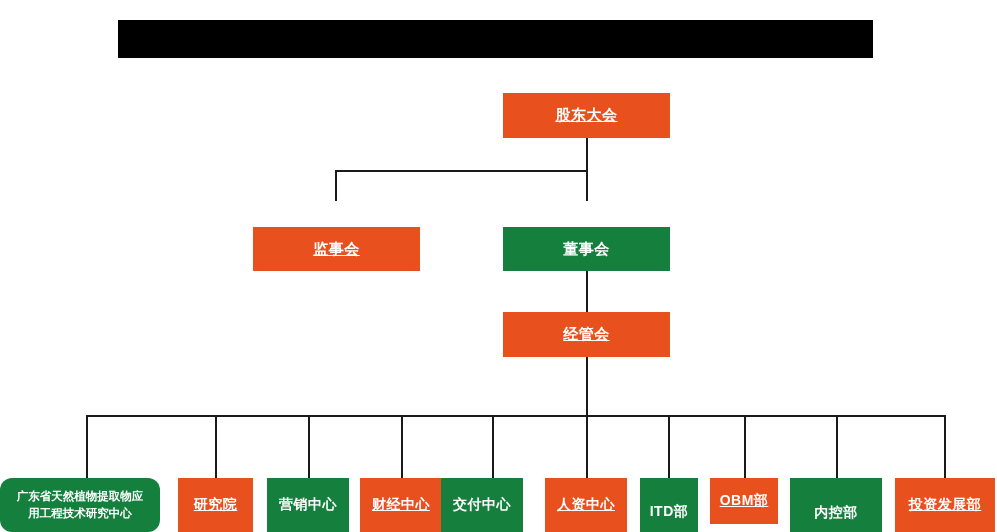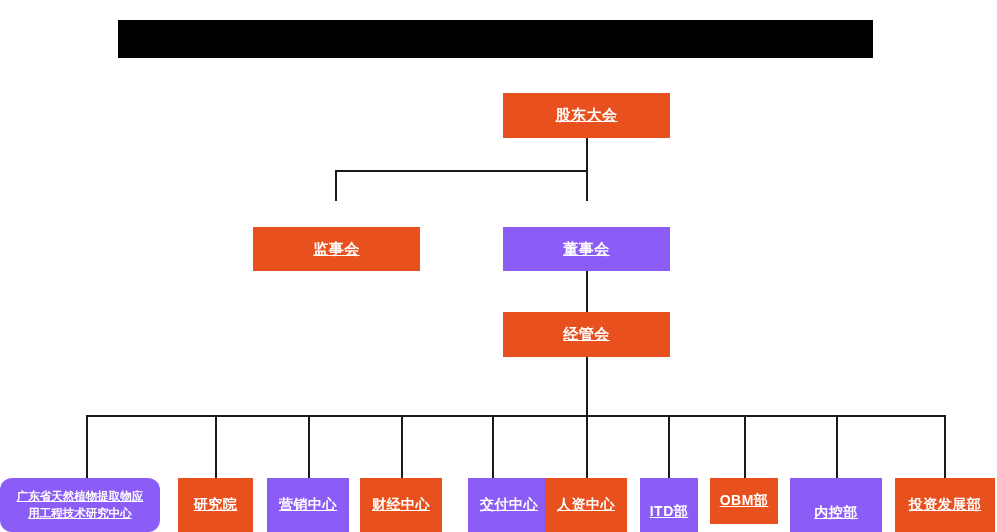--- a/index.html
+++ b/index.html
@@ -41,21 +41,21 @@
     align-items: center;
     justify-content: center;
     text-align: center;
     color: #ffffff;
     font-weight: bold;
     box-sizing: border-box;
     line-height: 1.25;
     letter-spacing: 0.5px;
   }
   .node-deep  { background: #e8511e; text-decoration: underline; }
-  .node-light { background: #8b5cf6; text-decoration: underline; }
+  .node-light { background: #15803d; }
 
   .lvl1 { font-size: 15px; }
   .lvl2 { font-size: 15px; margin-top: 27px; }
   .lvl3 { font-size: 15px; }
   .leaf { font-size: 14px; }
   .leaf-multiline {
     font-size: 11.5px;
     line-height: 1.45;
     padding: 0 6px;
     letter-spacing: 0;
@@ -108,21 +108,21 @@
       <div>用工程技术研究中心</div>
     </div>
   </div>
 
   <div class="node node-deep leaf" style="left:178px; top:478px; width:75px; height:54px;">研究院</div>
 
   <div class="node node-light leaf" style="left:267px; top:478px; width:82px; height:54px;">营销中心</div>
 
   <div class="node node-deep leaf" style="left:360px; top:478px; width:82px; height:54px;">财经中心</div>
 
-  <div class="node node-light leaf" style="left:468px; top:478px; width:82px; height:54px;">交付中心</div>
+  <div class="node node-light leaf" style="left:441px; top:478px; width:82px; height:54px;">交付中心</div>
 
   <div class="node node-deep leaf" style="left:545px; top:478px; width:82px; height:54px;">人资中心</div>
 
   <div class="node node-light leaf" style="left:640px; top:478px; width:58px; height:68px;">ITD部</div>
 
   <div class="node node-deep leaf" style="left:710px; top:478px; width:68px; height:46px;">OBM部</div>
 
   <div class="node node-light leaf" style="left:790px; top:478px; width:92px; height:70px;">内控部</div>
 
   <div class="node node-deep leaf" style="left:895px; top:478px; width:100px; height:54px;">投资发展部</div>

